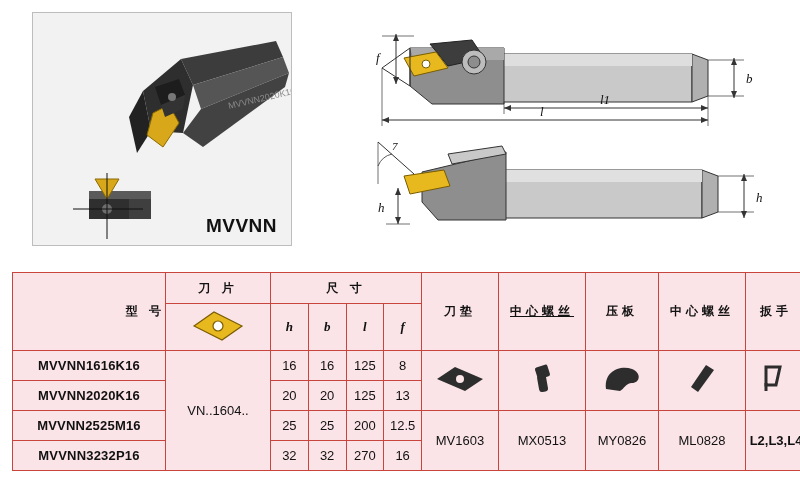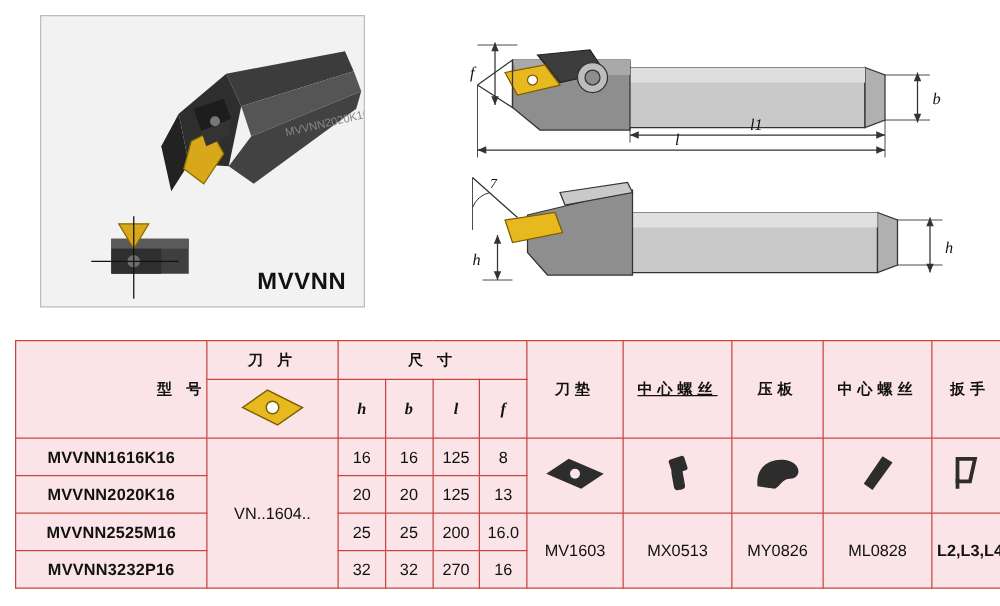--- a/index.html
+++ b/index.html
@@ -228,21 +228,21 @@
       <td class="small-dim">20</td>
       <td class="small-dim">125</td>
       <td class="small-dim">13</td>
     </tr>
 
     <tr class="body-row">
       <td class="model-cell">MVVNN2525M16</td>
       <td class="small-dim">25</td>
       <td class="small-dim">25</td>
       <td class="small-dim">200</td>
-      <td class="small-dim">16.0</td>
+      <td class="small-dim">12.5</td>
       <td rowspan="2" class="code-cell">MV1603</td>
       <td rowspan="2" class="code-cell">MX0513</td>
       <td rowspan="2" class="code-cell">MY0826</td>
       <td rowspan="2" class="code-cell">ML0828</td>
       <td rowspan="2" class="wrench-cell">L2,L3,L4</td>
     </tr>
 
     <tr class="body-row">
       <td class="model-cell">MVVNN3232P16</td>
       <td class="small-dim">32</td>

